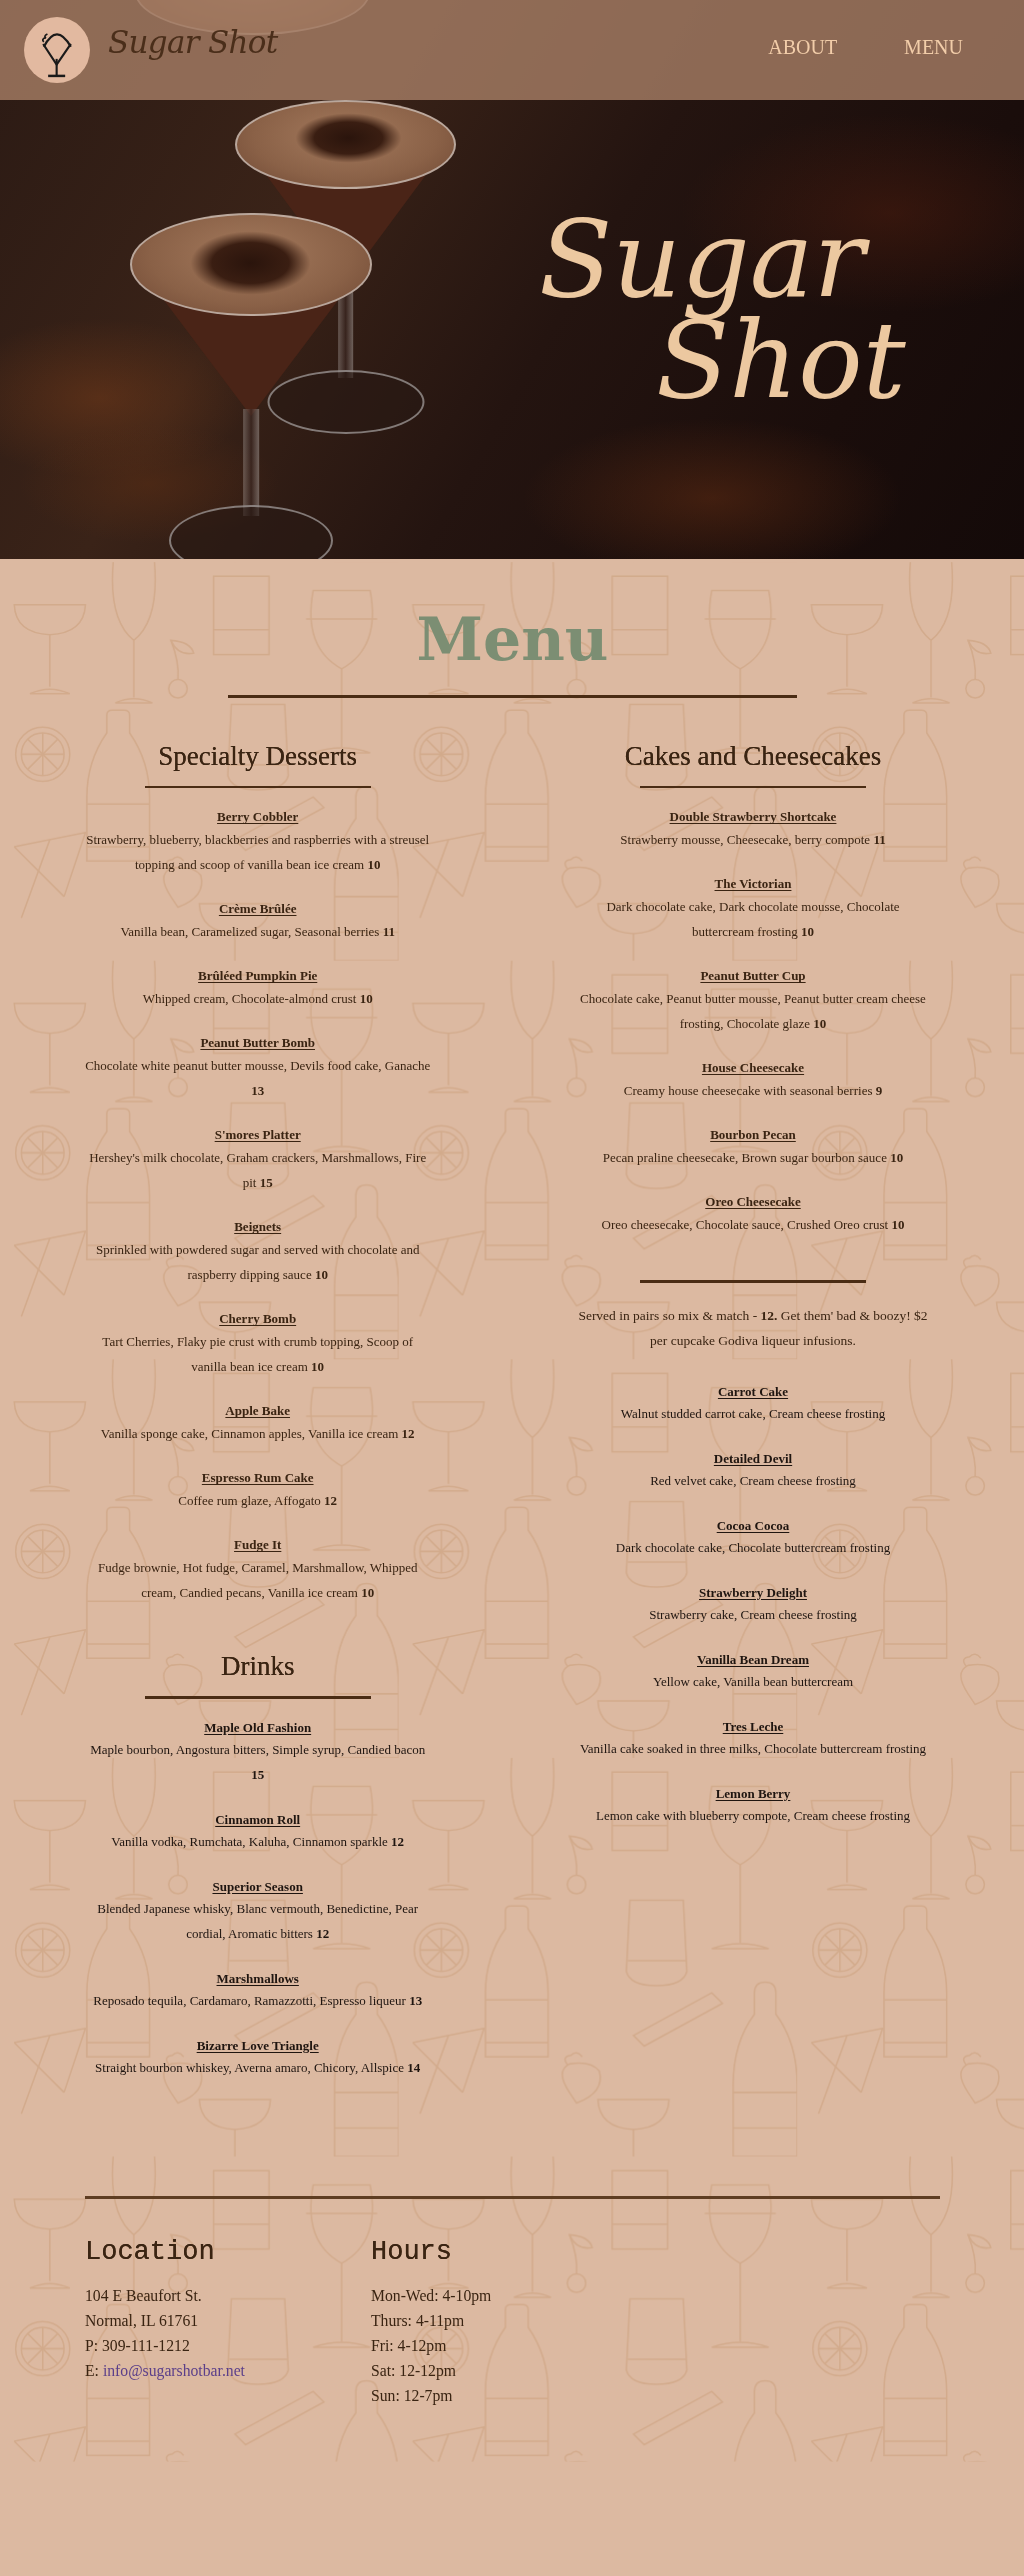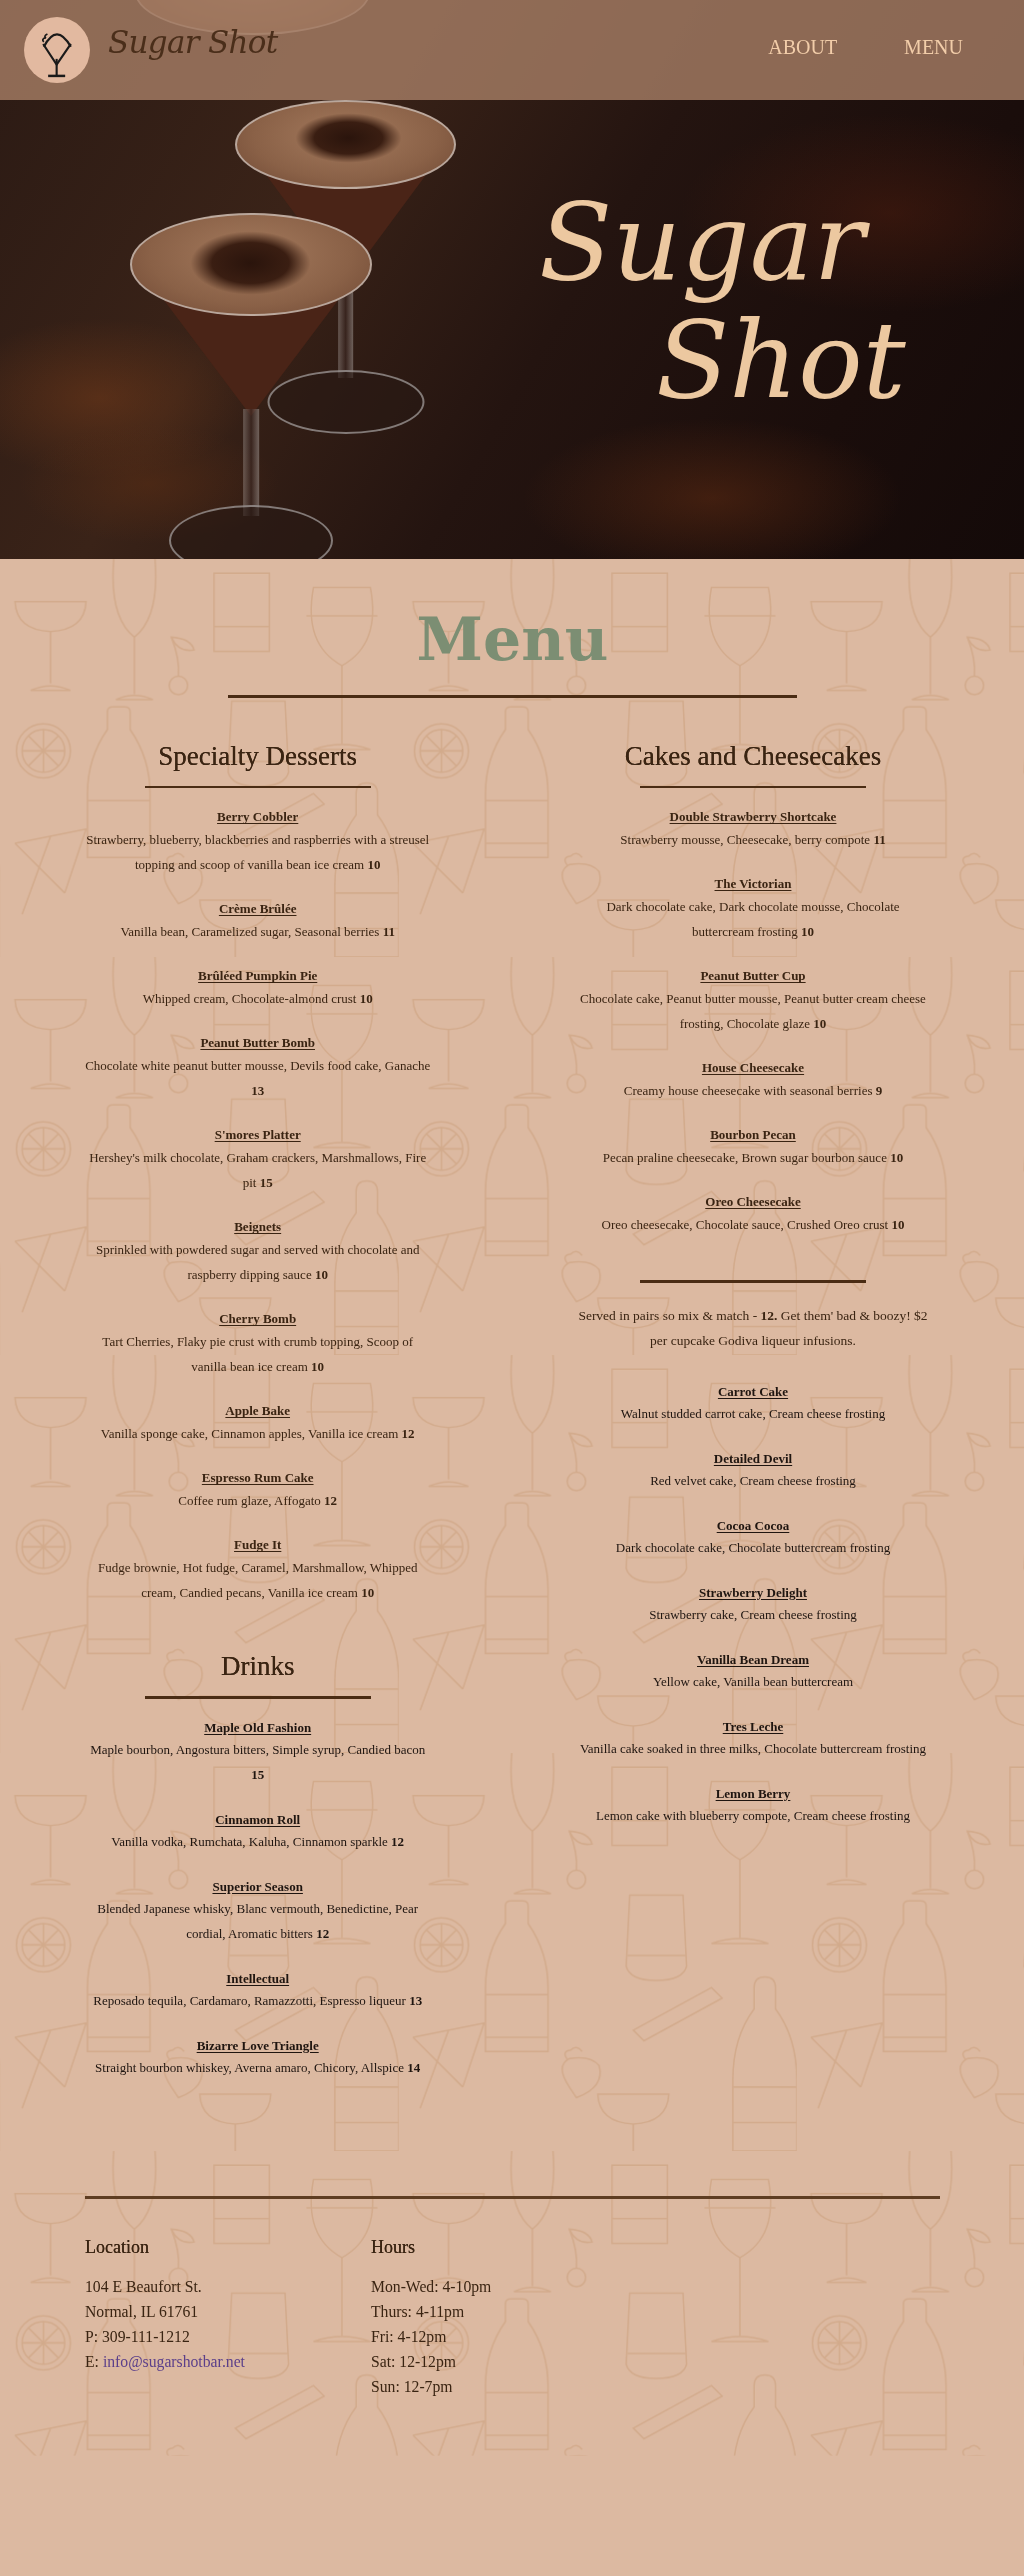--- a/index.html
+++ b/index.html
@@ -105,21 +105,21 @@
   .nav a:last-child { margin-right: 62px; }
   .hero-title {
     position: absolute;
     font-family: "DejaVu Serif", serif;
     font-style: italic;
     color: #ecc8a0;
     font-size: 107px;
     line-height: 1;
     z-index: 4;
   }
-  .hero-title.l1 { left: 539px; top: 189px; }
+  .hero-title.l1 { left: 539px; top: 206px; }
   .hero-title.l2 { left: 656px; top: 307px; }
 
   
   .menu-section {
     position: relative;
     width: 1025px;
     padding-top: 50px;
     background-color: #dcb9a1;
     overflow: hidden;
   }
@@ -219,23 +219,23 @@
     background: #5e3d22;
     margin-left: 85px;
   }
   .footer-cols {
     display: flex;
     margin-left: 85px;
     margin-top: 38px;
   }
   .footer-col { width: 286px; }
   .footer-col h3 {
-    font-family: Liberation Serif, serif;
+    font-family: Liberation Mono, monospace;
     font-weight: normal;
-    font-size: 18px;
+    font-size: 27px;
     color: #3a2412;
     text-shadow: 0 0 0.4px #3a2412;
     margin-bottom: 15.7px;
   }
   .footer-col p {
     font-family: "Liberation Serif", serif;
     font-size: 15.7px;
     line-height: 25px;
     color: #3a2412;
   }
@@ -415,21 +415,21 @@
           </div>
           <div class="item">
             <div class="name">Cinnamon Roll</div>
             <div class="desc"><span>Vanilla vodka, Rumchata, Kaluha, Cinnamon sparkle</span> <span class="price">12</span></div>
           </div>
           <div class="item">
             <div class="name">Superior Season</div>
             <div class="desc"><span>Blended Japanese whisky, Blanc vermouth, Benedictine, Pear cordial, Aromatic bitters</span> <span class="price">12</span></div>
           </div>
           <div class="item">
-            <div class="name">Intellectual</div>
+            <div class="name">Marshmallows</div>
             <div class="desc"><span>Reposado tequila, Cardamaro, Ramazzotti, Espresso liqueur</span> <span class="price">13</span></div>
           </div>
           <div class="item">
             <div class="name">Bizarre Love Triangle</div>
             <div class="desc"><span>Straight bourbon whiskey, Averna amaro, Chicory, Allspice</span> <span class="price">14</span></div>
           </div>
         </div>
       </div>
 
       <div class="col right">

